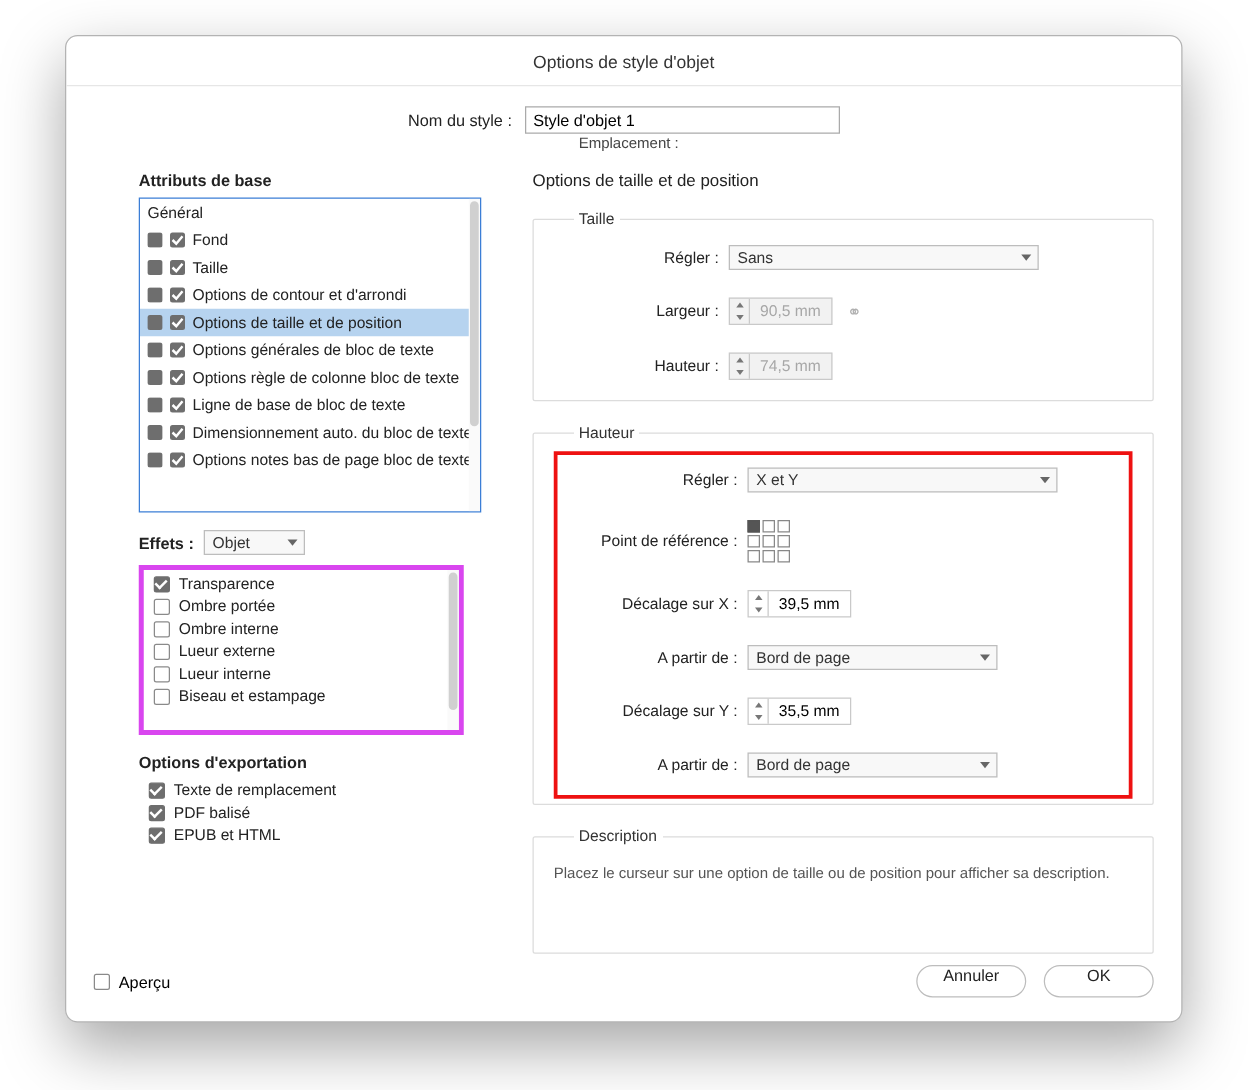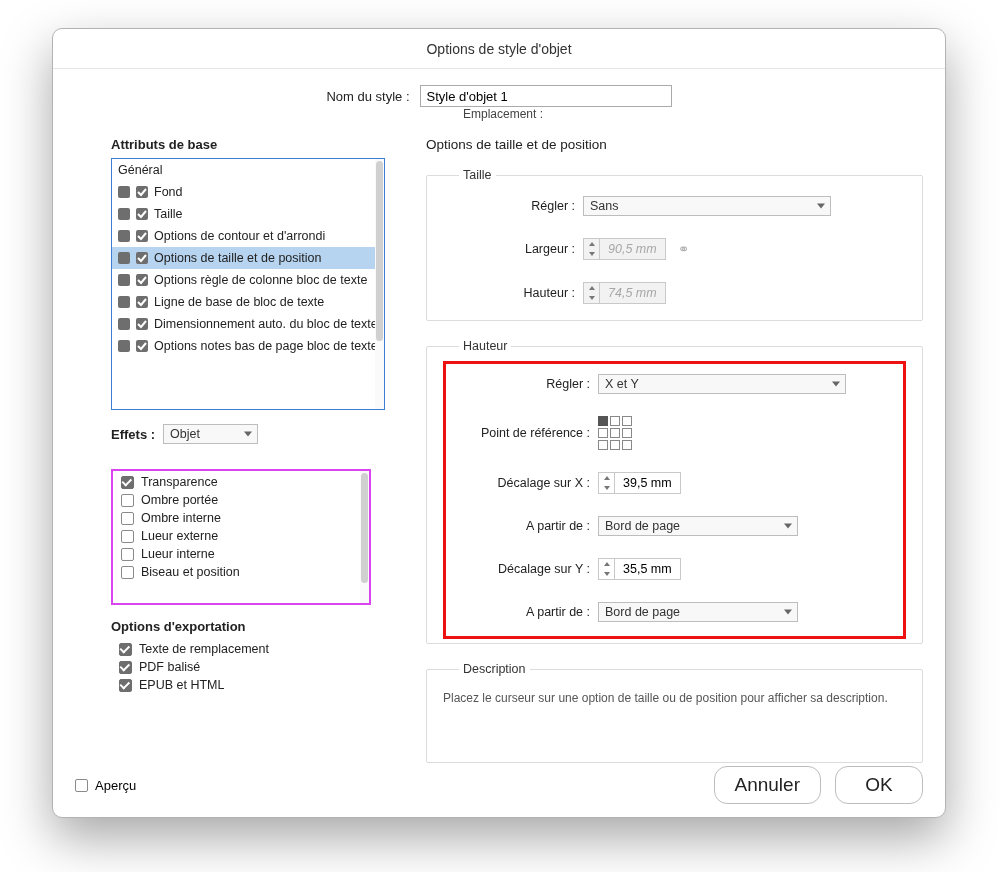--- a/index.html
+++ b/index.html
@@ -70,21 +70,21 @@
     min-width:70px;
   }
   .select::after {
     content:""; position:absolute; right:5px; top:50%; width:0; height:0;
     border-left:4px solid transparent; border-right:4px solid transparent;
     border-top:5px solid #666; transform:translateY(-50%);
   }
   .select.wide { width:248px; }
 
   .effects-list {
-    margin-top:25px; border:2px solid #d946ef; width:260px; height:136px; position:relative;
+    margin-top:8px; border:4px solid #d946ef; width:260px; height:136px; position:relative;
     padding:2px 0;
   }
   .export-list { margin-top:6px; width:260px; }
   .check-row {
     display:flex; align-items:center; gap:7px; padding:2px 8px; font-size:12.5px; color:#222;
   }
   .chkbox {
     width:13px; height:13px; border:1px solid #8a8a8a; border-radius:2px;
     display:inline-flex; align-items:center; justify-content:center; background:#fff;
   }
@@ -99,21 +99,21 @@
     border:1px solid #dcdcdc; border-radius:2px; margin:0 0 18px 0; padding:14px 16px 16px 16px;
   }
   legend { font-size:12.5px; color:#333; padding:0 4px;margin-left:16px; }
   .frow { display:flex; align-items:center; margin-bottom:22px; }
   .frow:last-child { margin-bottom:0; }
   .flabel { width:140px; text-align:right; padding-right:8px; font-size:12.5px; color:#222; }
 
   .spinner {
     display:inline-flex; align-items:center; border:1px solid #c9c9c9; height:22px; background:#fff;
   }
-  .spinner.disabled { background:#f2f2f2; color:#a7a7a7;font-style:italic; }
+  .spinner.disabled { background:#f2f2f2; color:#a7a7a7; }
   .spin-btns {
     width:16px; height:100%; border-right:1px solid #c9c9c9;
     display:flex; flex-direction:column;
   }
   .spin-up, .spin-down { flex:1; display:flex; align-items:center; justify-content:center; }
   .spin-up::before { content:""; border-left:3px solid transparent; border-right:3px solid transparent; border-bottom:4px solid #777;}
   .spin-down::before { content:""; border-left:3px solid transparent; border-right:3px solid transparent; border-top:4px solid #777;}
   .spin-val { padding:0 8px; font-size:12.5px; min-width:60px; }
 
   .chain-icon { margin-left:12px; color:#b0b0b0; font-size:14px;}
@@ -129,23 +129,23 @@
 
   .desc-text { font-size:12px; color:#555; line-height:1.35; }
 
   .footer {
     position:absolute; left:0; right:0; bottom:0; height:64px;
     display:flex; align-items:center; padding:0 22px;
   }
   .footer-left { display:flex; align-items:center; gap:7px; font-size:13px; }
   .footer-right { margin-left:auto; display:flex; gap:14px; }
   .btn {
-    height:38px; min-width:88px; border:1px solid #bdbdbd; border-radius:13px;
-    background:#fff; font-size:19px; color:#222; display:inline-flex;
-    align-items:center; justify-content:center; padding:0 20px;
+    height:26px; min-width:88px; border:1px solid #bdbdbd; border-radius:13px;
+    background:#fff; font-size:13px; color:#222; display:inline-flex;
+    justify-content:center; padding:0 20px;
   }
 </style>
 </head>
 <body>
 
 <div class="dialog">
 
   <div class="titlebar">
     <span>Options de style d'objet</span>
   </div>
@@ -200,20 +200,28 @@
                 </svg>
               </span>
             <span>Options de taille et de position</span>
           </div>
           <div class="attr-item">
             <span class="attr-check">
                 <svg viewBox="0 0 10 10">
                   <path d="M1 5 L4 8 L9 2" stroke="#fff" stroke-width="2" fill="none"></path>
                 </svg>
               </span>
+            <span>Options générales de bloc de texte</span>
+          </div>
+          <div class="attr-item">
+            <span class="attr-check">
+                <svg viewBox="0 0 10 10">
+                  <path d="M1 5 L4 8 L9 2" stroke="#fff" stroke-width="2" fill="none"></path>
+                </svg>
+              </span>
             <span>Options règle de colonne bloc de texte</span>
           </div>
           <div class="attr-item">
             <span class="attr-check">
                 <svg viewBox="0 0 10 10">
                   <path d="M1 5 L4 8 L9 2" stroke="#fff" stroke-width="2" fill="none"></path>
                 </svg>
               </span>
             <span>Ligne de base de bloc de texte</span>
           </div>
@@ -233,21 +241,21 @@
               </span>
             <span>Options notes bas de page bloc de texte</span>
           </div>
           <div class="scrollbar">
             <div class="scroll-thumb" style="top:2px; height:180px;"></div>
           </div>
         </div>
 
         <div class="effects-row">
           <label class="section-title" style="margin:0">Effets :</label>
-          <div class="select" style="width:95px">
+          <div class="select" style="width:81px">
             <span>Objet</span>
           </div>
         </div>
 
         <div class="effects-list">
           <div class="check-row">
             <span class="chkbox checked"></span>
             <span>Transparence</span>
           </div>
           <div class="check-row">
@@ -261,21 +269,21 @@
           <div class="check-row">
             <span class="chkbox"></span>
             <span>Lueur externe</span>
           </div>
           <div class="check-row">
             <span class="chkbox"></span>
             <span>Lueur interne</span>
           </div>
           <div class="check-row">
             <span class="chkbox"></span>
-            <span>Biseau et position</span>
+            <span>Biseau et estampage</span>
           </div>
           <div class="effects-scroll">
             <div class="effects-thumb"></div>
           </div>
         </div>
 
         <div class="section-title" style="margin-top:14px">Options d'exportation</div>
         <div class="export-list">
           <div class="check-row">
             <span class="chkbox checked"></span>

